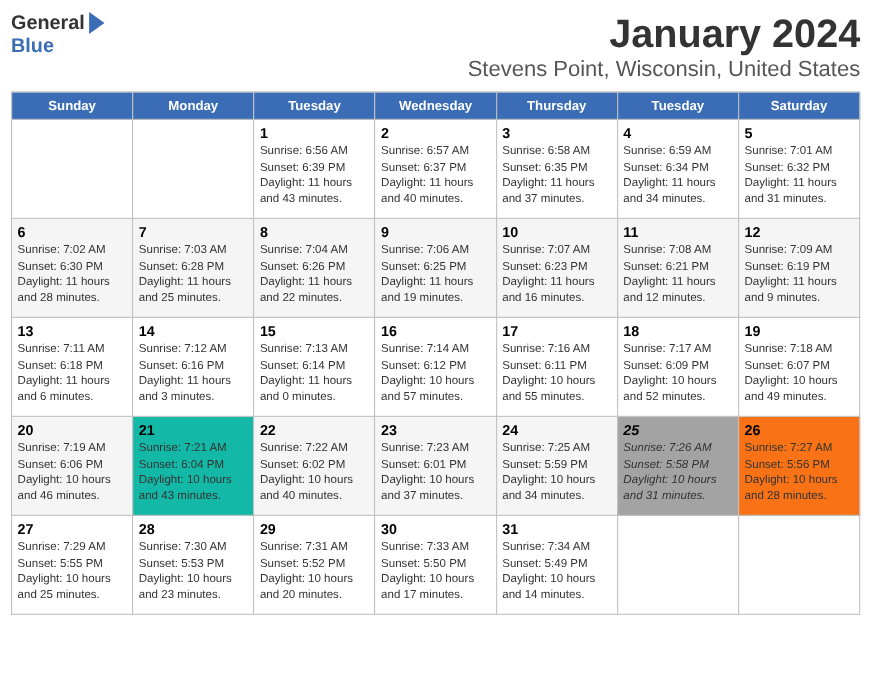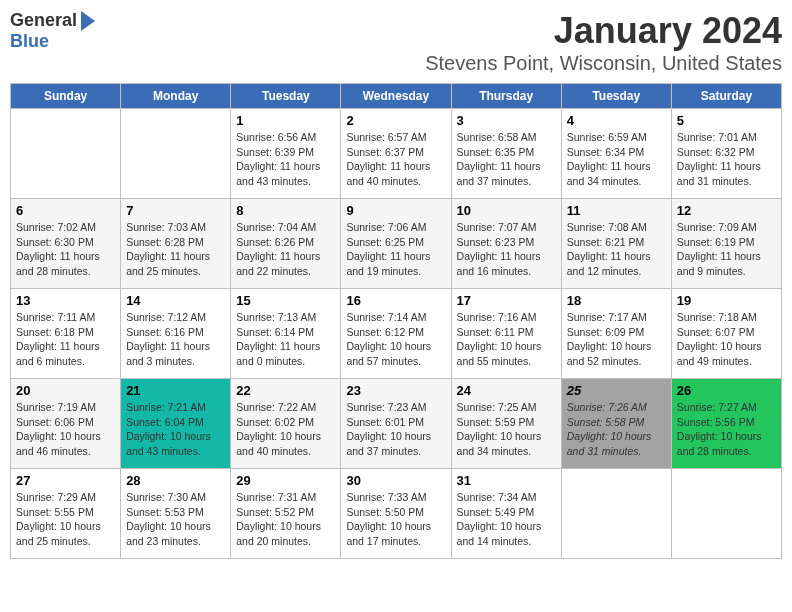--- a/index.html
+++ b/index.html
@@ -204,21 +204,21 @@
           <div class="day-detail">Sunrise: 7:23 AM<br>Sunset: 6:01 PM<br>Daylight: 10 hours and 37 minutes.</div>
         </td>
         <td style="background: rgb(245, 245, 245);">
           <div class="day-num">24</div>
           <div class="day-detail">Sunrise: 7:25 AM<br>Sunset: 5:59 PM<br>Daylight: 10 hours and 34 minutes.</div>
         </td>
         <td style="background: #a3a3a3; font-style: italic;">
           <div class="day-num">25</div>
           <div class="day-detail">Sunrise: 7:26 AM<br>Sunset: 5:58 PM<br>Daylight: 10 hours and 31 minutes.</div>
         </td>
-        <td style="background: #22c55e;">
+        <td style="background: #f97316;">
           <div class="day-num">26</div>
           <div class="day-detail">Sunrise: 7:27 AM<br>Sunset: 5:56 PM<br>Daylight: 10 hours and 28 minutes.</div>
         </td>
       </tr>
       <tr>
         <td>
           <div class="day-num">27</div>
           <div class="day-detail">Sunrise: 7:29 AM<br>Sunset: 5:55 PM<br>Daylight: 10 hours and 25 minutes.</div>
         </td>
         <td>

